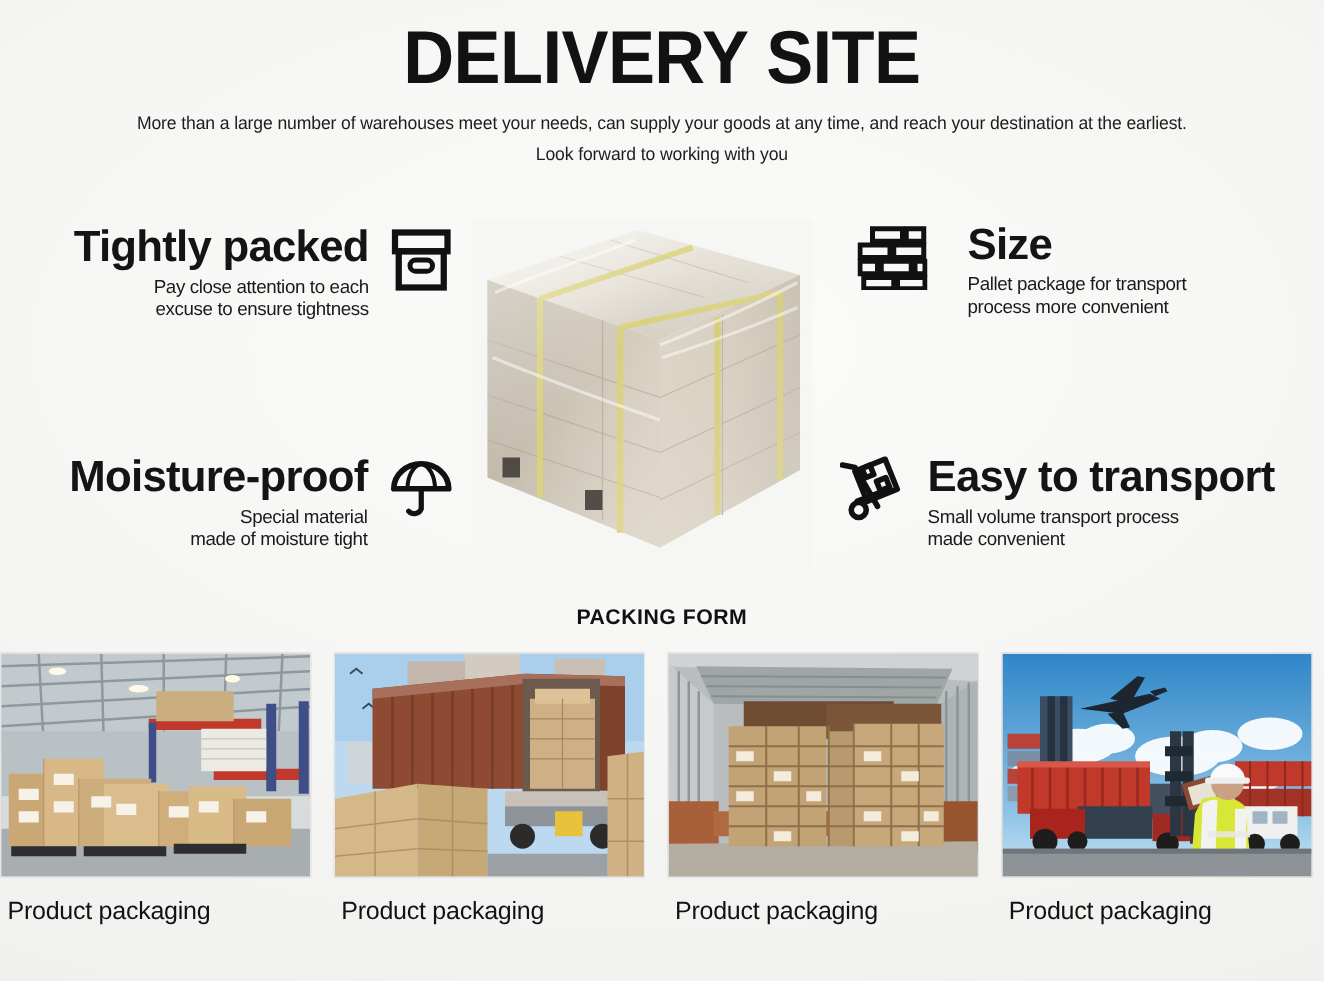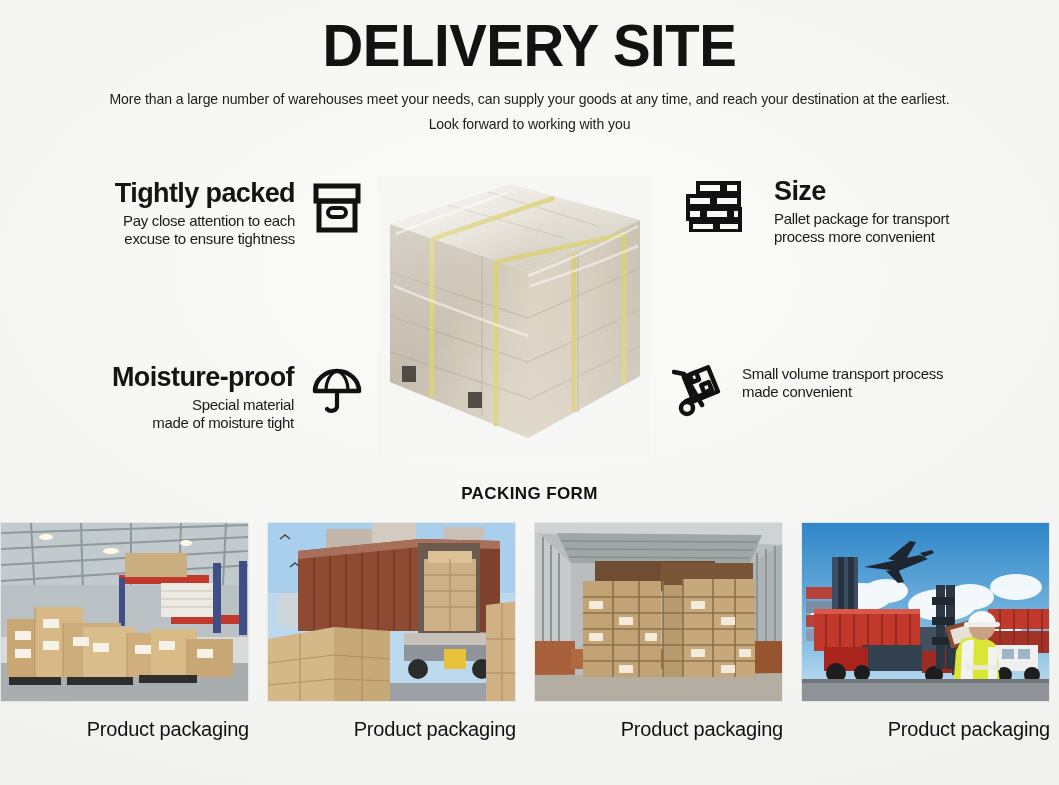--- a/index.html
+++ b/index.html
@@ -66,21 +66,21 @@
     gap: 14px;
   }
   .feature.left  { flex-direction: row; }
   .feature.right { flex-direction: row; }
 
   .feature .texts { display: flex; flex-direction: column; }
   .feature.left .texts { align-items: flex-end; text-align: right; }
   .feature.right .texts { align-items: flex-start; text-align: left; }
 
   .f-title {
-    font-size: 27px;
+    font-size: 35px;
     font-weight: 700;
     line-height: 1.15;
     color: #141414;
     letter-spacing: -0.6px;
     white-space: nowrap;
   }
   .f-desc {
     font-size: 15px;
     font-weight: 400;
     line-height: 1.2;
@@ -137,21 +137,20 @@
     left: 0;
     top: 522px;
     width: 1059px;
     display: flex;
     gap: 18px;
   }
   .card {
     width: 249px;
     display: flex;
     flex-direction: column;
-    align-items: flex-end;
   }
   .photo {
     width: 249px;
     height: 180px;
     position: relative;
     overflow: hidden;
     background: #cfcfcf;
     border: 1px solid #e6e6e4;
   }
   .caption {
@@ -244,20 +243,21 @@
           <g transform="rotate(-22 30 22)">
             <rect x="17" y="6" width="26" height="26"></rect>
             <rect x="23" y="6" width="7" height="8"></rect>
             <rect x="30" y="20" width="8" height="8"></rect>
           </g>
           <circle cx="15" cy="43" r="6"></circle>
         </g>
       </svg>
     </div>
     <div class="texts">
+      <div class="f-title">Easy to transport</div>
       <div class="f-desc">
         <span>Small volume transport process</span>
         <span>made convenient</span>
       </div>
     </div>
   </div>
 
   <div class="pallet-wrap">
     <svg class="pallet" viewBox="0 0 272 280" preserveAspectRatio="none">
       <defs>

